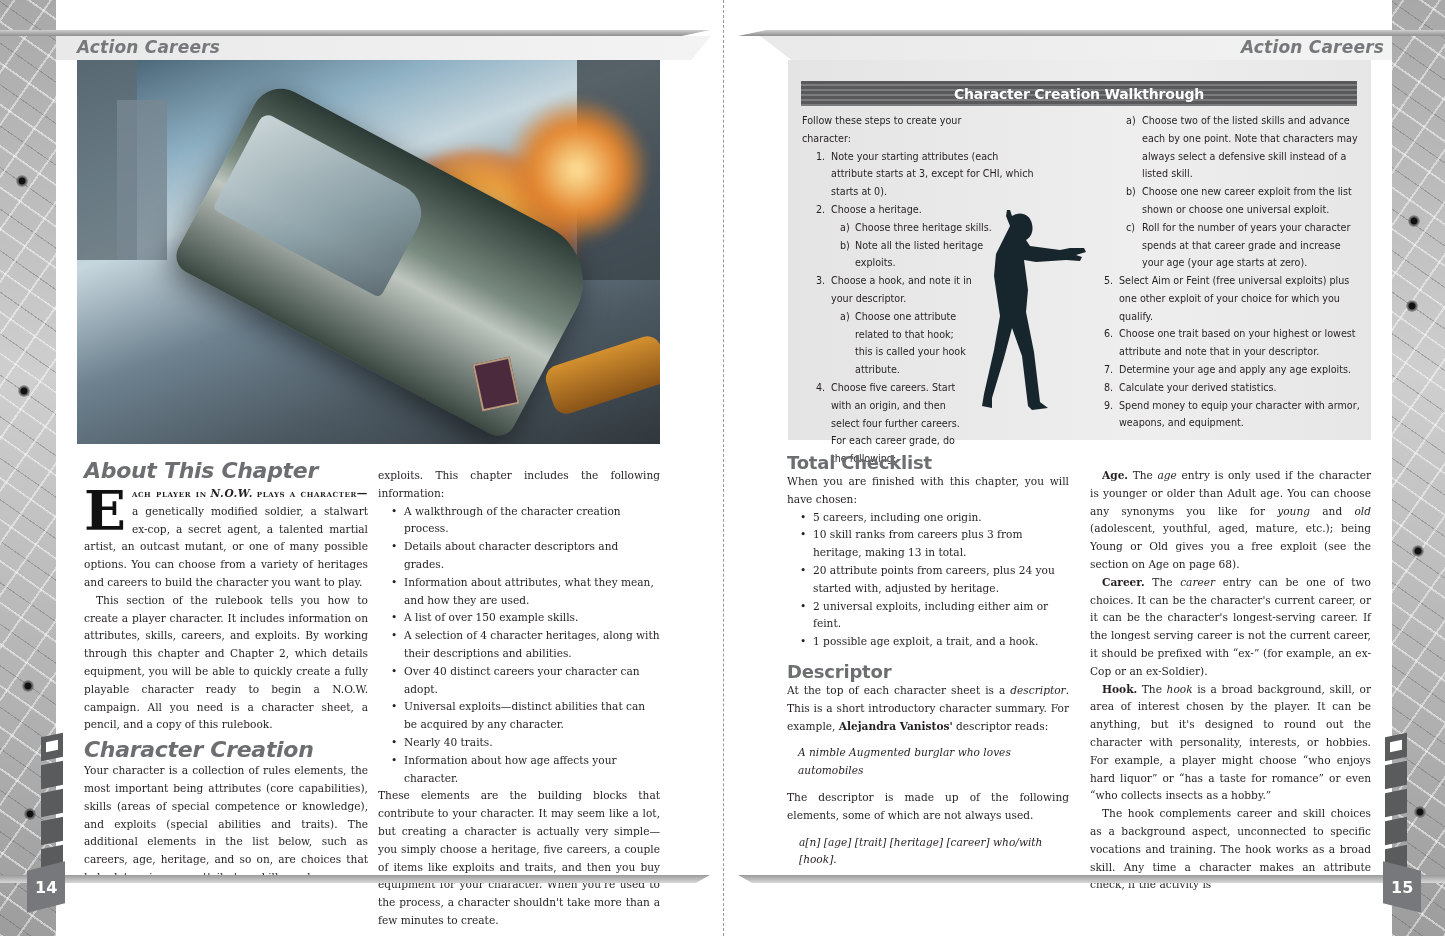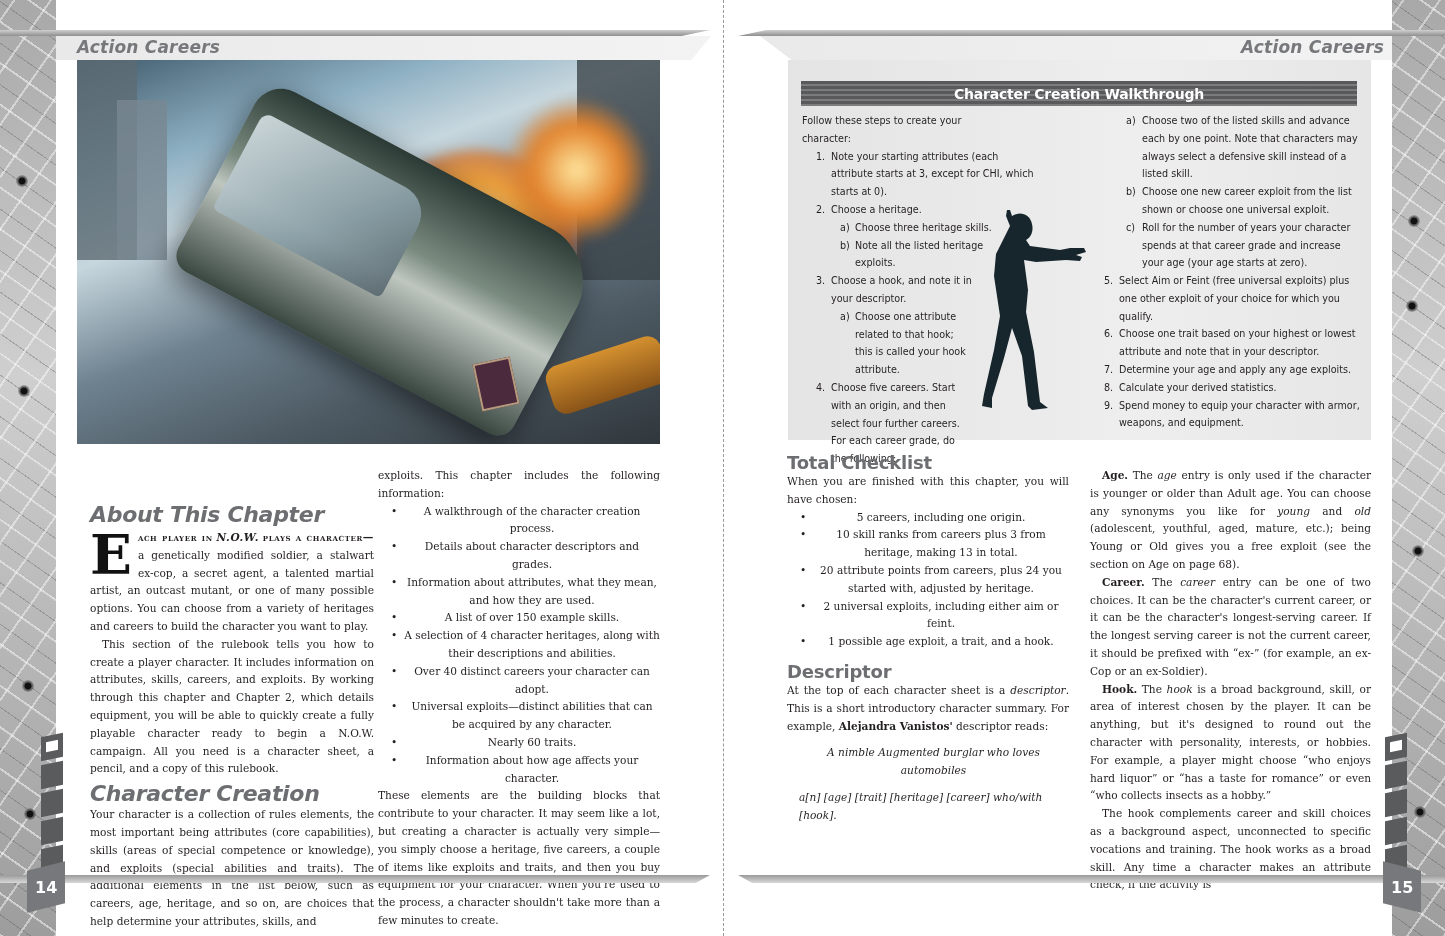--- a/index.html
+++ b/index.html
@@ -50,21 +50,21 @@
     background: linear-gradient(135deg,#d9e3e6,#8aa0a8 60%,#56666d); border-radius: 10px 30px 6px 6px; opacity: 0.9; }
   .hero .building { position: absolute; background: #5e6b73; opacity: 0.8; }
   .hero .case { position: absolute; left: 400px; top: 300px; width: 38px; height: 48px; background: #4a2a3c; transform: rotate(-12deg); border: 2px solid #b79a7e; }
   .hero .taxi { position: absolute; left: 470px; top: 290px; width: 120px; height: 50px; background: linear-gradient(180deg,#d3902f,#8a5418); border-radius: 14px; transform: rotate(-18deg); }
 
   
   .h-display { font-family: "DejaVu Sans", sans-serif; font-weight: bold; font-style: italic; color: #6d6e71; font-size: 22px; letter-spacing: -0.3px; }
   .h-section { font-family: "DejaVu Sans", sans-serif; font-weight: bold; color: #6d6e71; font-size: 18px; letter-spacing: -0.2px; }
   .body { font-size: 10.6px; line-height: 17.8px; text-align: justify; }
   .indent { text-indent: 12px; }
-  .bul { list-style: none; padding-left: 26px; text-align: center; }
+  .bul { list-style: none; padding-left: 26px; }
   .bul li { position: relative; font-size: 10.6px; line-height: 17.8px; }
   .bul li::before { content: "•"; position: absolute; left: -13px; top: 0; }
 
   .dropcap-wrap { position: relative; }
   .dropcap { float: left; font-family: "DejaVu Serif", serif; font-weight: bold; font-size: 55px; line-height: 46px; margin: 3px 6px 0 0; color: #111; }
   .smallcaps { font-variant: small-caps; font-weight: bold; letter-spacing: 0.6px; }
 
   
   .box { position: absolute; left: 788px; top: 60px; width: 583px; height: 380px; background: linear-gradient(90deg,#e4e4e5,#eeeeef 60%,#e6e6e7); }
   .box-title { position: absolute; left: 13px; top: 21px; width: 556px; height: 25px;
@@ -114,21 +114,21 @@
   <div class="building" style="left:40px;top:40px;width:50px;height:160px;background:#788791"></div>
   <div class="building" style="left:500px;top:0;width:83px;height:220px;background:#3b444a"></div>
   <div class="fire" style="left:300px;top:90px;width:200px;height:170px;background:radial-gradient(circle,#fff3c0,#f2a23a 40%,rgba(200,80,20,0.6) 70%,transparent)"></div>
   <div class="fire" style="left:430px;top:40px;width:140px;height:140px;background:radial-gradient(circle,#ffe7a0,#e2832c 45%,transparent 75%)"></div>
   <div class="car"></div>
   <div class="windshield"></div>
   <div class="taxi"></div>
   <div class="case"></div>
 </div>
 
-<div style="position:absolute;left:90px;top:458px;width:284px;margin-top:44px;">
+<div style="position:absolute;left:84px;top:458px;width:284px;">
   <div class="h-display">About This Chapter</div>
   <div class="body dropcap-wrap" style="margin-top:2px">
     <span class="dropcap">E</span>
     <span class="smallcaps">ach player in</span>
     <i class="smallcaps">N.O.W.</i>
     <span class="smallcaps">plays a character—</span>
     <span>a genetically modified soldier, a stalwart ex-cop, a secret agent, a talented martial artist, an outcast mutant, or one of many possible options. You can choose from a variety of heritages and careers to build the character you want to play.</span>
   </div>
   <p class="body indent">This section of the rulebook tells you how to create a player character. It includes information on attributes, skills, careers, and exploits. By working through this chapter and Chapter 2, which details equipment, you will be able to quickly create a fully playable character ready to begin a N.O.W. campaign. All you need is a character sheet, a pencil, and a copy of this rulebook.</p>
   <div class="h-display" style="margin-top:3px">Character Creation</div>
@@ -138,21 +138,21 @@
 <div style="position:absolute;left:378px;top:467px;width:282px;">
   <p class="body">exploits. This chapter includes the following information:</p>
   <ul class="bul">
     <li>A walkthrough of the character creation process.</li>
     <li>Details about character descriptors and grades.</li>
     <li>Information about attributes, what they mean, and how they are used.</li>
     <li>A list of over 150 example skills.</li>
     <li>A selection of 4 character heritages, along with their descriptions and abilities.</li>
     <li>Over 40 distinct careers your character can adopt.</li>
     <li>Universal exploits—distinct abilities that can be acquired by any character.</li>
-    <li>Nearly 60 traits.</li>
+    <li>Nearly 40 traits.</li>
     <li>Information about how age affects your character.</li>
   </ul>
   <p class="body">These elements are the building blocks that contribute to your character. It may seem like a lot, but creating a character is actually very simple—you simply choose a heritage, five careers, a couple of items like exploits and traits, and then you buy equipment for your character. When you're used to the process, a character shouldn't take more than a few minutes to create.</p>
 </div>
 
 <div class="box">
   <div class="box-title">
     <span>Character Creation Walkthrough</span>
   </div>
 </div>
@@ -190,21 +190,22 @@
   <p class="body">When you are finished with this chapter, you will have chosen:</p>
   <ul class="bul">
     <li>5 careers, including one origin.</li>
     <li>10 skill ranks from careers plus 3 from heritage, making 13 in total.</li>
     <li>20 attribute points from careers, plus 24 you started with, adjusted by heritage.</li>
     <li>2 universal exploits, including either aim or feint.</li>
     <li>1 possible age exploit, a trait, and a hook.</li>
   </ul>
   <div class="h-section" style="margin-top:10px">Descriptor</div>
   <p class="body"><span>At the top of each character sheet is a </span><i>descriptor</i><span>. This is a short introductory character summary. For example, </span><b>Alejandra Vanistos'</b><span> descriptor reads:</span></p>
-  <p class="body" style="font-style:italic;margin:9px 0 9px 11px;text-align:center">A nimble Augmented burglar who loves automobiles</p>
+  <p class="body" style="font-style:italic;margin:9px 0 9px 11px;text-align:left">A nimble Augmented burglar who loves automobiles</p>
+  <p class="body">The descriptor is made up of the following elements, some of which are not always used.</p>
   <p class="body" style="font-style:italic;margin:9px 0 0 12px;text-align:left">a[n] [age] [trait] [heritage] [career] who/with [hook].</p>
 </div>
 
 <div style="position:absolute;left:1090px;top:467px;width:281px;">
   <p class="body indent"><b>Age.</b><span> The </span><i>age</i><span> entry is only used if the character is younger or older than Adult age. You can choose any synonyms you like for </span><i>young</i><span> and </span><i>old</i><span> (adolescent, youthful, aged, mature, etc.); being Young or Old gives you a free exploit (see the section on Age on page 68).</span></p>
   <p class="body indent"><b>Career.</b><span> The </span><i>career</i><span> entry can be one of two choices. It can be the character's current career, or it can be the character's longest-serving career. If the longest serving career is not the current career, it should be prefixed with “ex-” (for example, an ex-Cop or an ex-Soldier).</span></p>
   <p class="body indent"><b>Hook.</b><span> The </span><i>hook</i><span> is a broad background, skill, or area of interest chosen by the player. It can be anything, but it's designed to round out the character with personality, interests, or hobbies. For example, a player might choose “who enjoys hard liquor” or “has a taste for romance” or even “who collects insects as a hobby.”</span></p>
   <p class="body indent">The hook complements career and skill choices as a background aspect, unconnected to specific vocations and training. The hook works as a broad skill. Any time a character makes an attribute check, if the activity is</p>
 </div>
 

